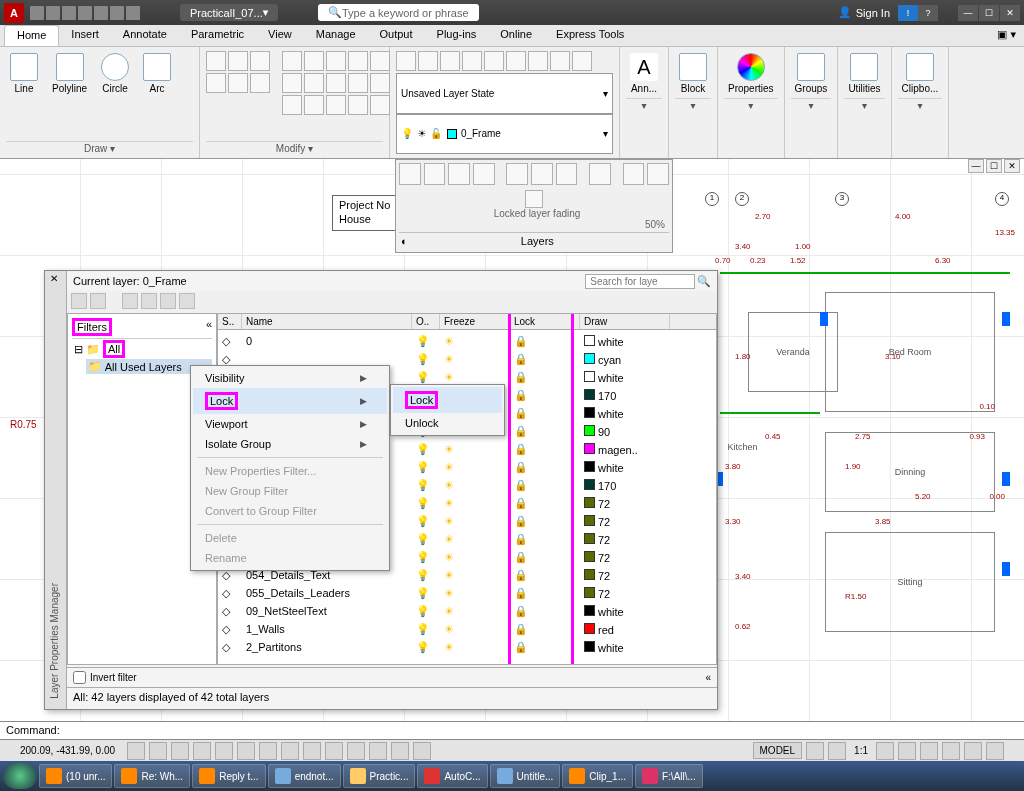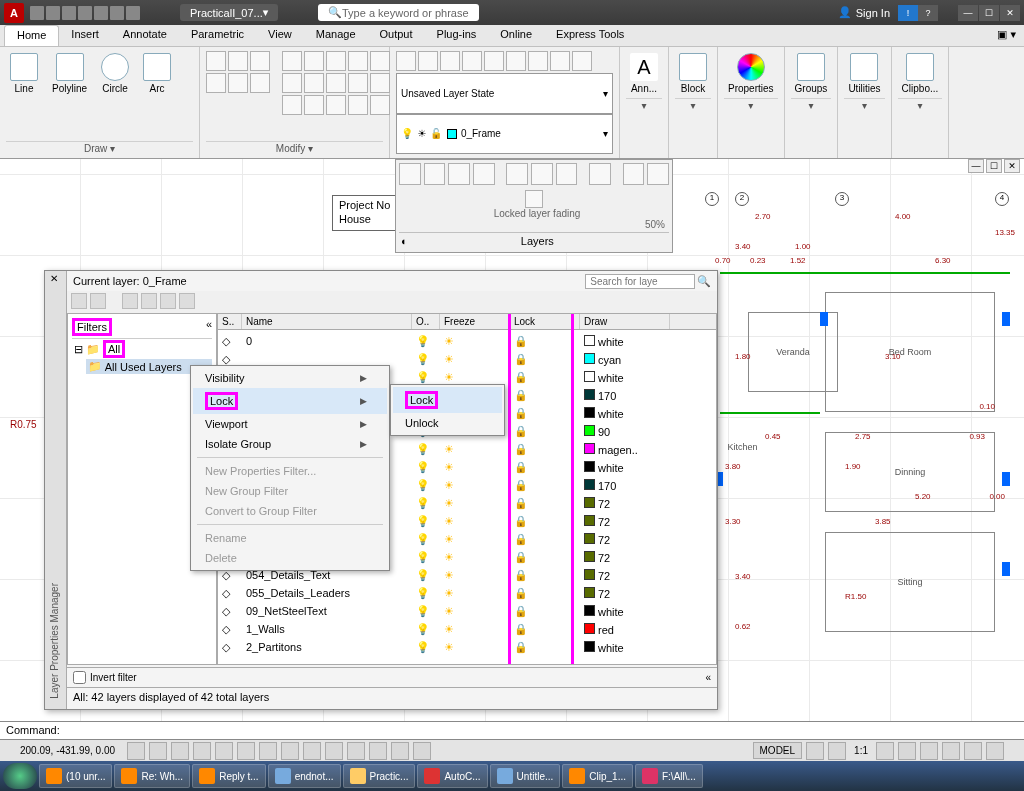--- a/index.html
+++ b/index.html
@@ -605,24 +605,24 @@
       <span>New Properties Filter...</span>
     </div>
   <div class="ctx-item dis">
       <span>New Group Filter</span>
     </div>
   <div class="ctx-item dis">
       <span>Convert to Group Filter</span>
     </div>
   <div class="ctx-sep"></div>
   <div class="ctx-item dis">
+      <span>Delete</span>
+    </div>
+  <div class="ctx-item dis">
       <span>Rename</span>
-    </div>
-  <div class="ctx-item dis">
-      <span>Delete</span>
     </div>
 </div>
 <div class="ctx" style="left:390px; top:384px; width:115px">
   <div class="ctx-item hov">
       <span class="hl-box">Lock</span>
     </div>
   <div class="ctx-item">
       <span>Unlock</span>
     </div>
 </div>

